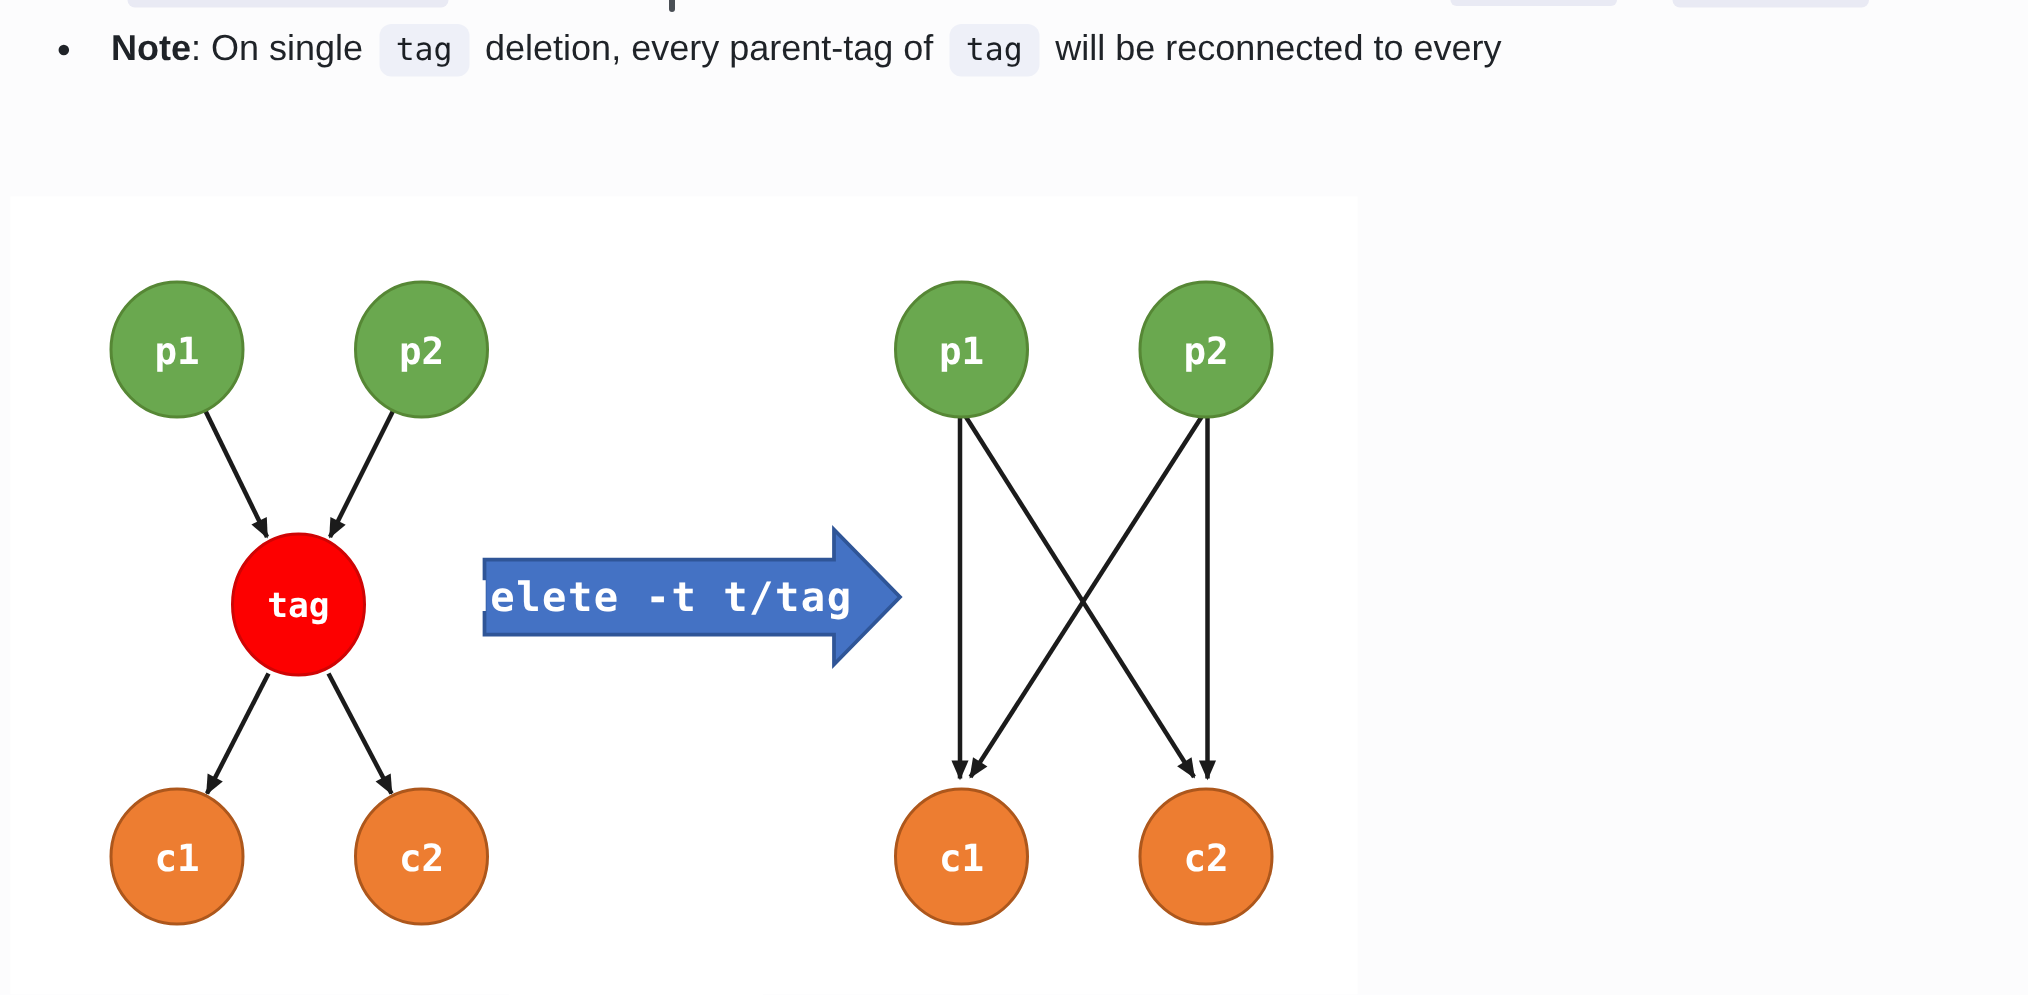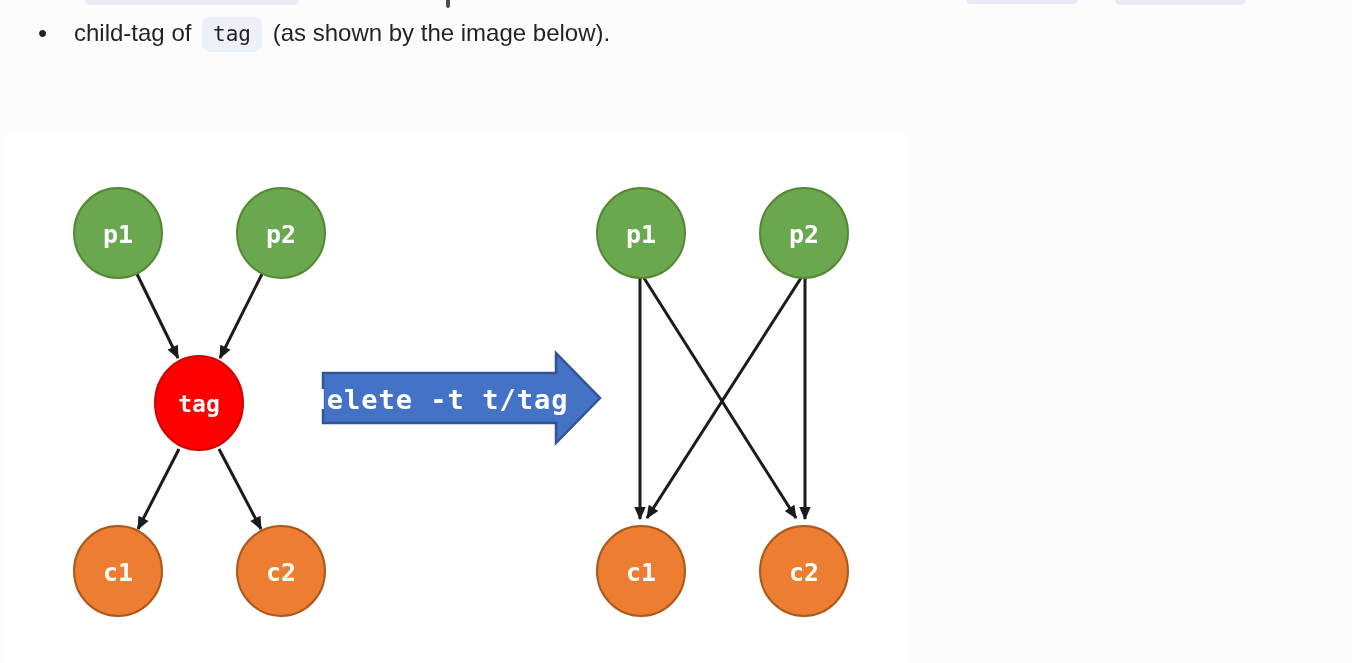--- a/index.html
+++ b/index.html
@@ -58,21 +58,21 @@
 <div class="page">
 
   <div class="remnant r1"></div>
   <div class="remnant r2"></div>
   <div class="remnant r3"></div>
   <div class="remnant tick"></div>
 
   <div class="note">
     <span class="bullet">•</span>
     <div class="note-lines">
-      <div class="line"><span>child-tag of </span><code class="inline-code">tag</code><span> (as shown by the image below).</span></div>
+      <div class="line"><strong>Note</strong><span>: On single </span><code class="inline-code">tag</code><span> deletion, every parent-tag of </span><code class="inline-code">tag</code><span> will be reconnected to every</span></div>
     </div>
   </div>
 
   <div class="diagram">
     <svg width="898" height="532" viewBox="0 0 898 532" xmlns="http://www.w3.org/2000/svg">
       <defs>
         <marker id="arrow" markerWidth="6" markerHeight="6" refX="4.2" refY="2.1" orient="auto">
           <path d="M0.2,0.2 L4.6,2.1 L0.2,4.0 Z" fill="#1b1b1b"></path>
         </marker>
       </defs>

